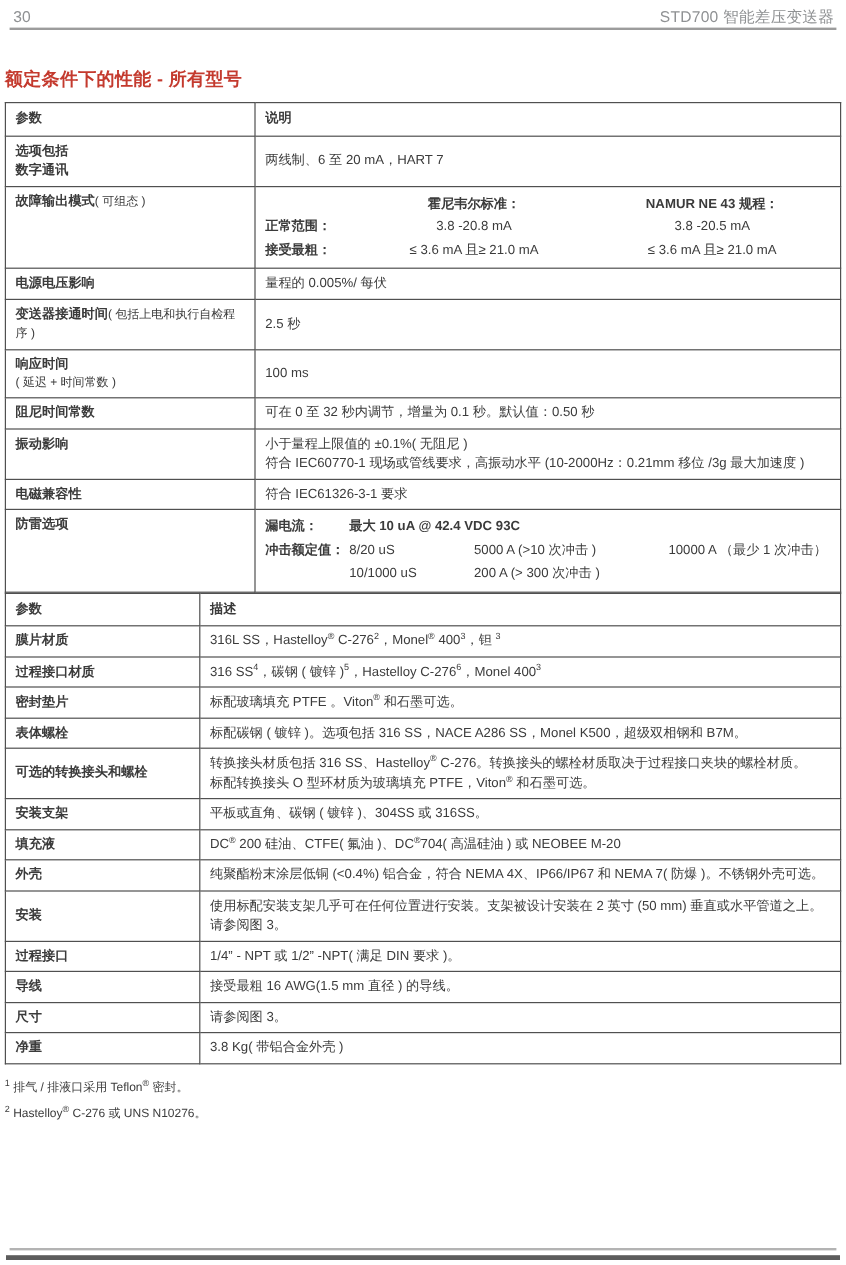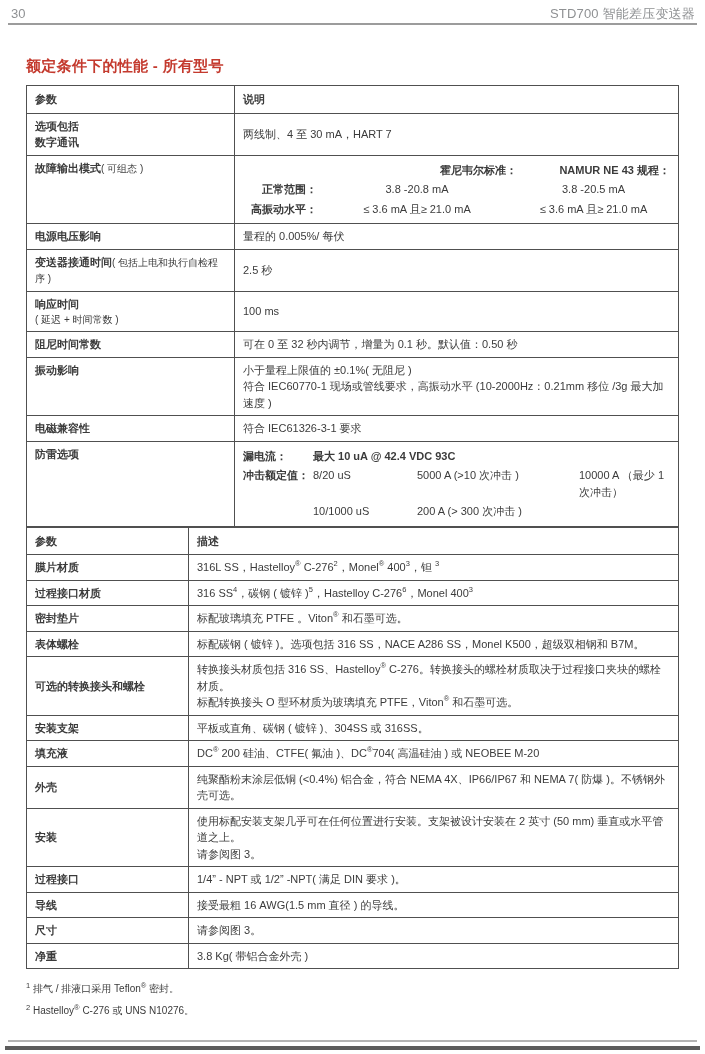--- a/index.html
+++ b/index.html
@@ -1,39 +1,39 @@
 <!DOCTYPE html>
 <html><head>
 <meta charset="utf-8">
 <style>
   html,body {margin:0; padding:0; background:#ffffff;}
   body {font-family:"Liberation Sans","DejaVu Sans",sans-serif; color:#3b3b3b;}
   .page {position:relative; width:705px; height:1054px; background:#fff; overflow:hidden;}
-  .content {position:absolute; left:0; top:0; right:0; bottom:0; padding:0 26px;}
+  .content {position:absolute; left:0; top:0; right:0; bottom:0; padding:0 4px;}
 
   .pageno {position:absolute; left:11px; top:6px; font-size:13px; color:#8f9193;}
   .doctitle {position:absolute; right:10px; top:5px; font-size:13px; color:#8f9193; letter-spacing:.2px;}
   .header-rule {position:absolute; left:8px; right:8px; top:23px; height:2px; background:#9c9c9c;}
 
   h2.sec {color:#c43a2e; font-size:15px; font-weight:bold; margin:0 0 9px 0; letter-spacing:.3px;}
   h2.sec .sub {font-size:11px; font-weight:bold;}
   .sec1 {padding-top:57px;}
   .sec2 {margin-top:30px !important;}
 
   table.tbl {width:100%; border-collapse:collapse; font-size:11px; table-layout:fixed;}
   .tbl td {border:1px solid #505050; padding:4px 8px; vertical-align:middle; line-height:1.5; color:#3b3b3b; overflow:hidden;}
   .tbl tr.head td {font-weight:bold; padding:5px 8px;}
   .tbl td.p {font-weight:bold;}
   .tbl td.vt {vertical-align:top;}
   .note {font-weight:normal; font-size:10px;}
   .pre {white-space:pre-wrap;}
 
   .fmgrid {display:grid; grid-template-columns:74px 200px 1fr; row-gap:3px; padding:2px 0;}
   .fmgrid .ctr {text-align:center;}
-  .fmgrid .b {font-weight:bold;text-align:right;}
+  .fmgrid .b {font-weight:bold;}
 
   .ltgrid {display:grid; grid-template-columns:70px 104px 162px 1fr; row-gap:3px; padding:2px 0;}
   .ltgrid .b {font-weight:bold;}
   .ltgrid .span3 {grid-column:2/5;}
 
   sup {font-size:7.5px; vertical-align:super; line-height:0;}
 
   .footnotes {margin-top:12px; font-size:10px; color:#3b3b3b;}
   .fn {margin:0 0 7px 0; line-height:1.5;}
 
@@ -62,34 +62,34 @@
             <tr class="head">
           <td class="p">参数</td>
           <td class="p">说明</td>
         </tr>
 
         <tr>
           <td class="p">
             <div>选项包括</div>
             <div>数字通讯</div>
           </td>
-          <td>两线制、4 至 30 mA，HART 7</td>
+          <td>两线制、6 至 20 mA，HART 7</td>
         </tr>
 
         <tr>
           <td class="p vt"><span>故障输出模式</span><span class="note">( 可组态 )</span></td>
           <td>
             <div class="fmgrid">
               <div></div>
               <div class="ctr b">霍尼韦尔标准：</div>
               <div class="ctr b">NAMUR NE 43 规程：</div>
               <div class="b">正常范围：</div>
               <div class="ctr">3.8 -20.8 mA</div>
               <div class="ctr">3.8 -20.5 mA</div>
-              <div class="b">高振动水平：</div>
+              <div class="b">接受最粗：</div>
               <div class="ctr">≤ 3.6 mA 且≥ 21.0 mA</div>
               <div class="ctr">≤ 3.6 mA 且≥ 21.0 mA</div>
             </div>
           </td>
         </tr>
 
         <tr>
           <td class="p">电源电压影响</td>
           <td>量程的 0.005%/ 每伏</td>
         </tr>

